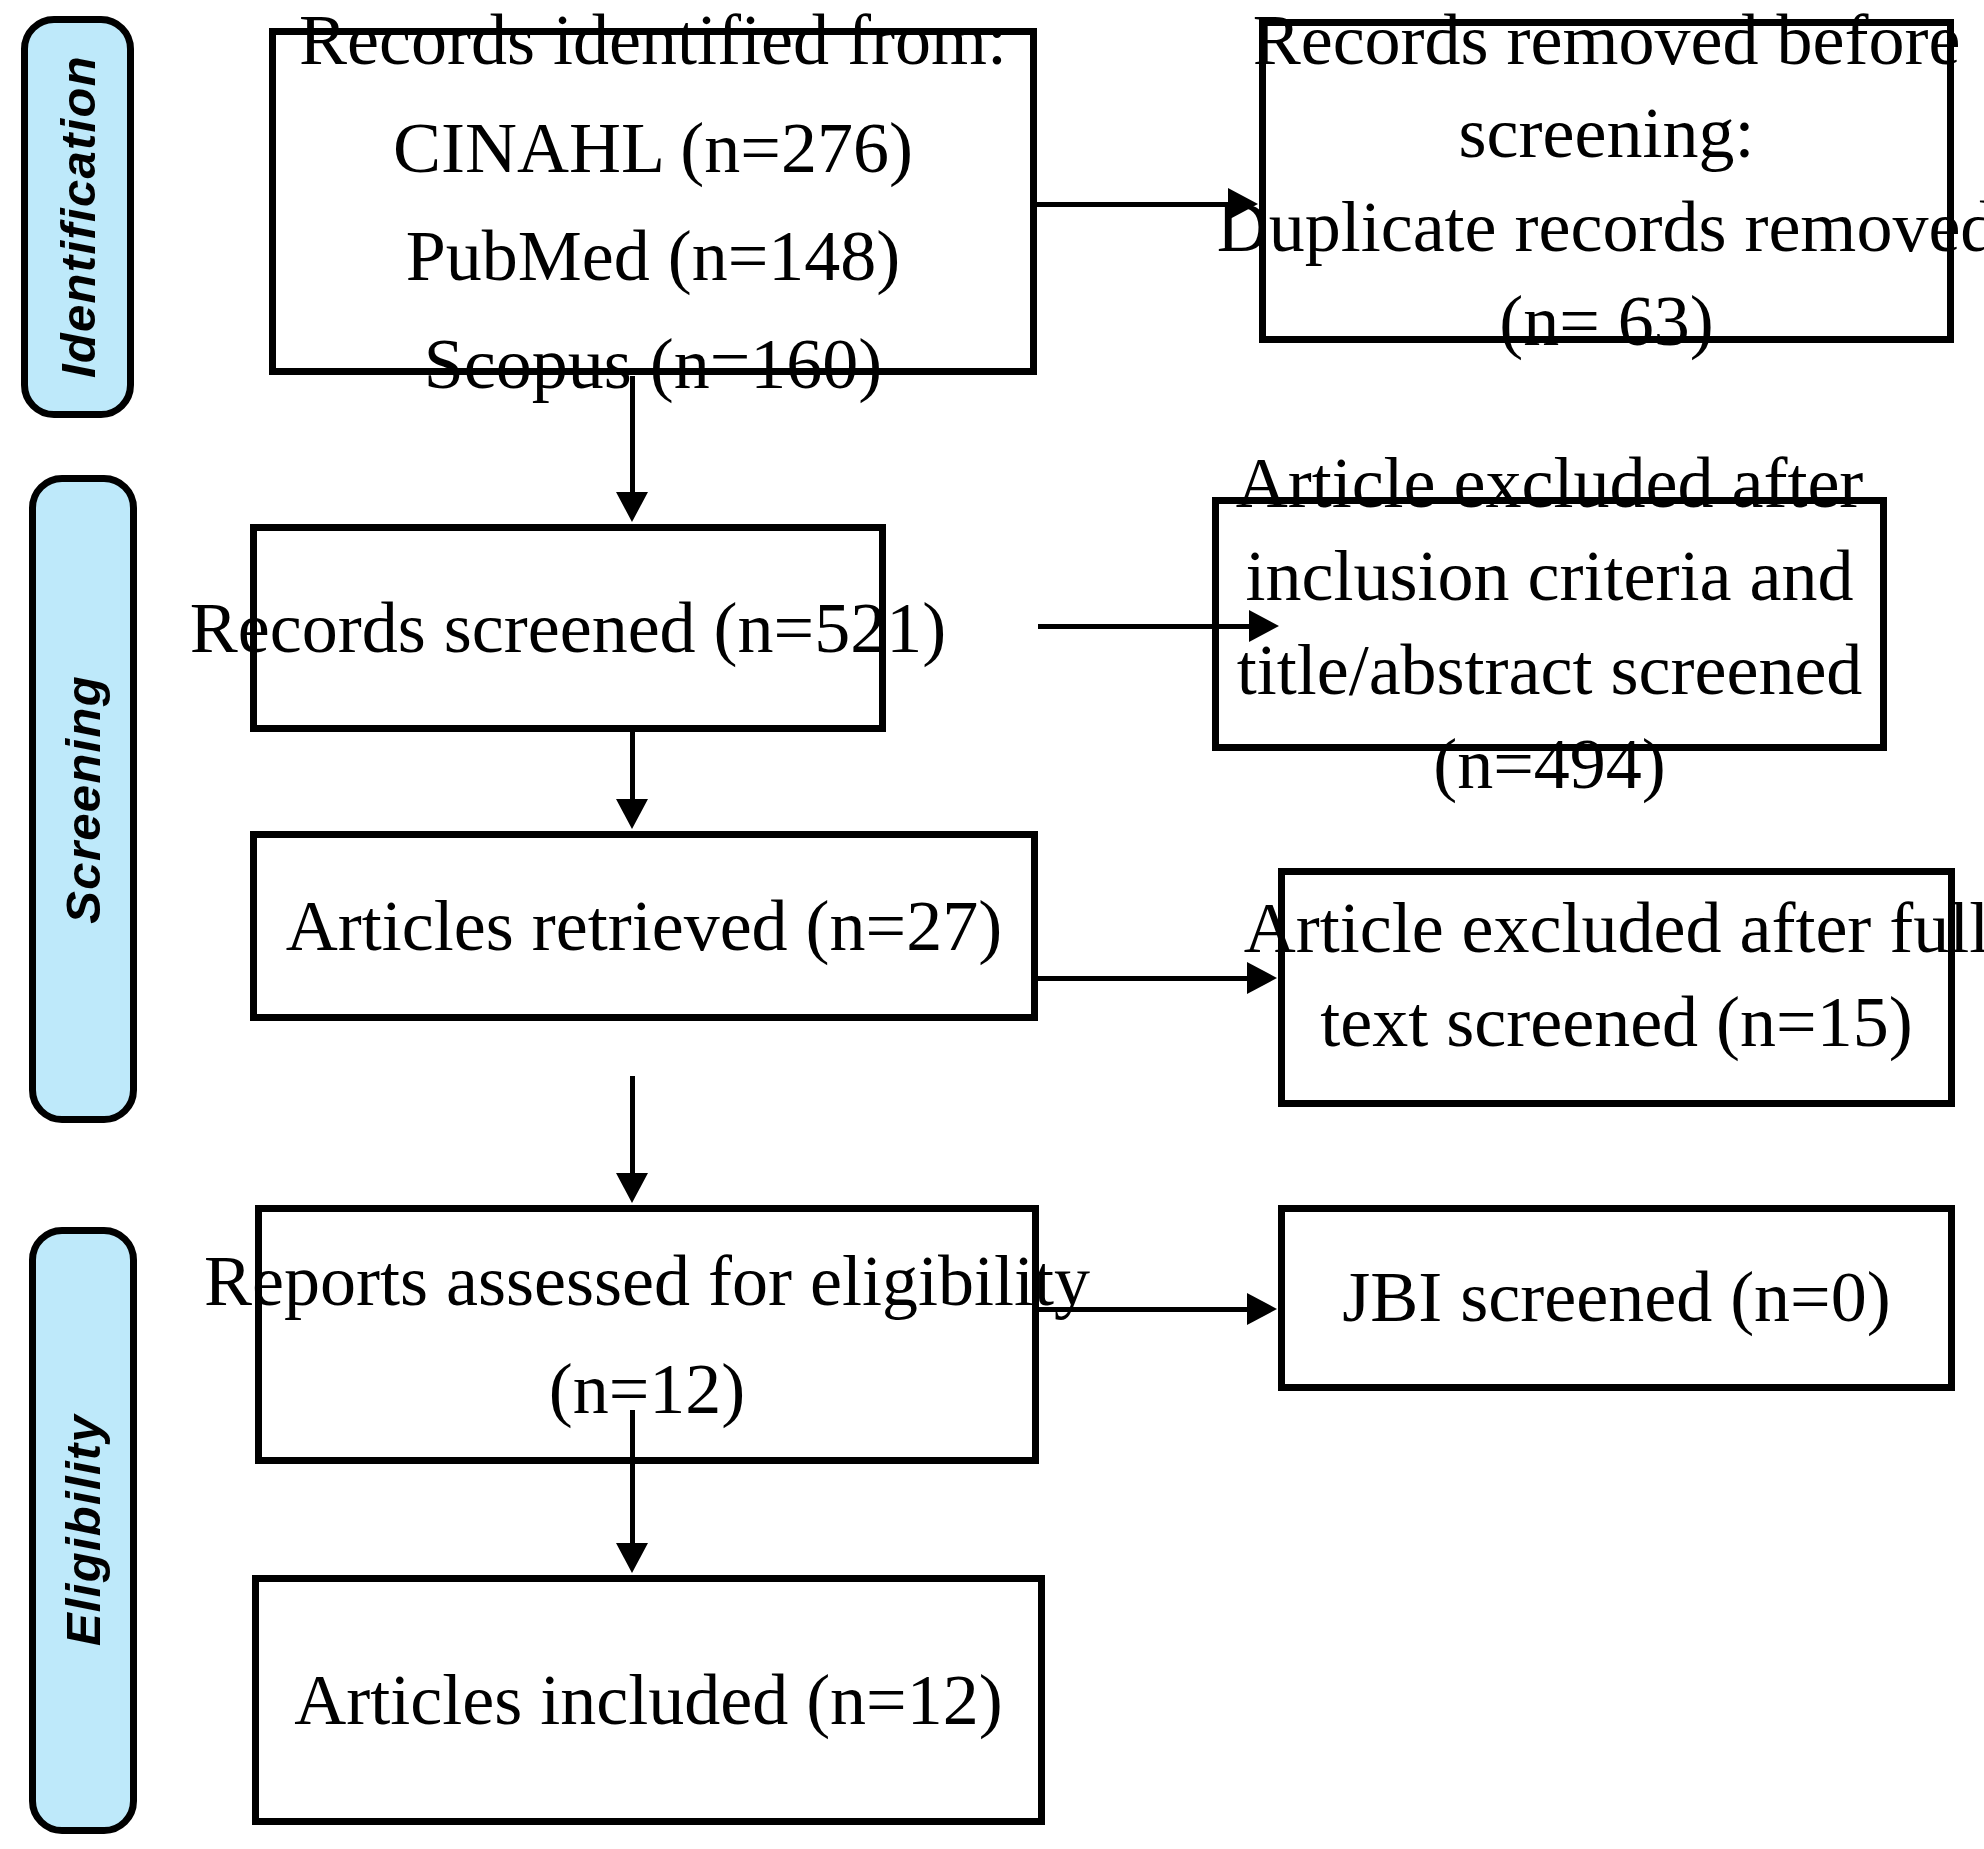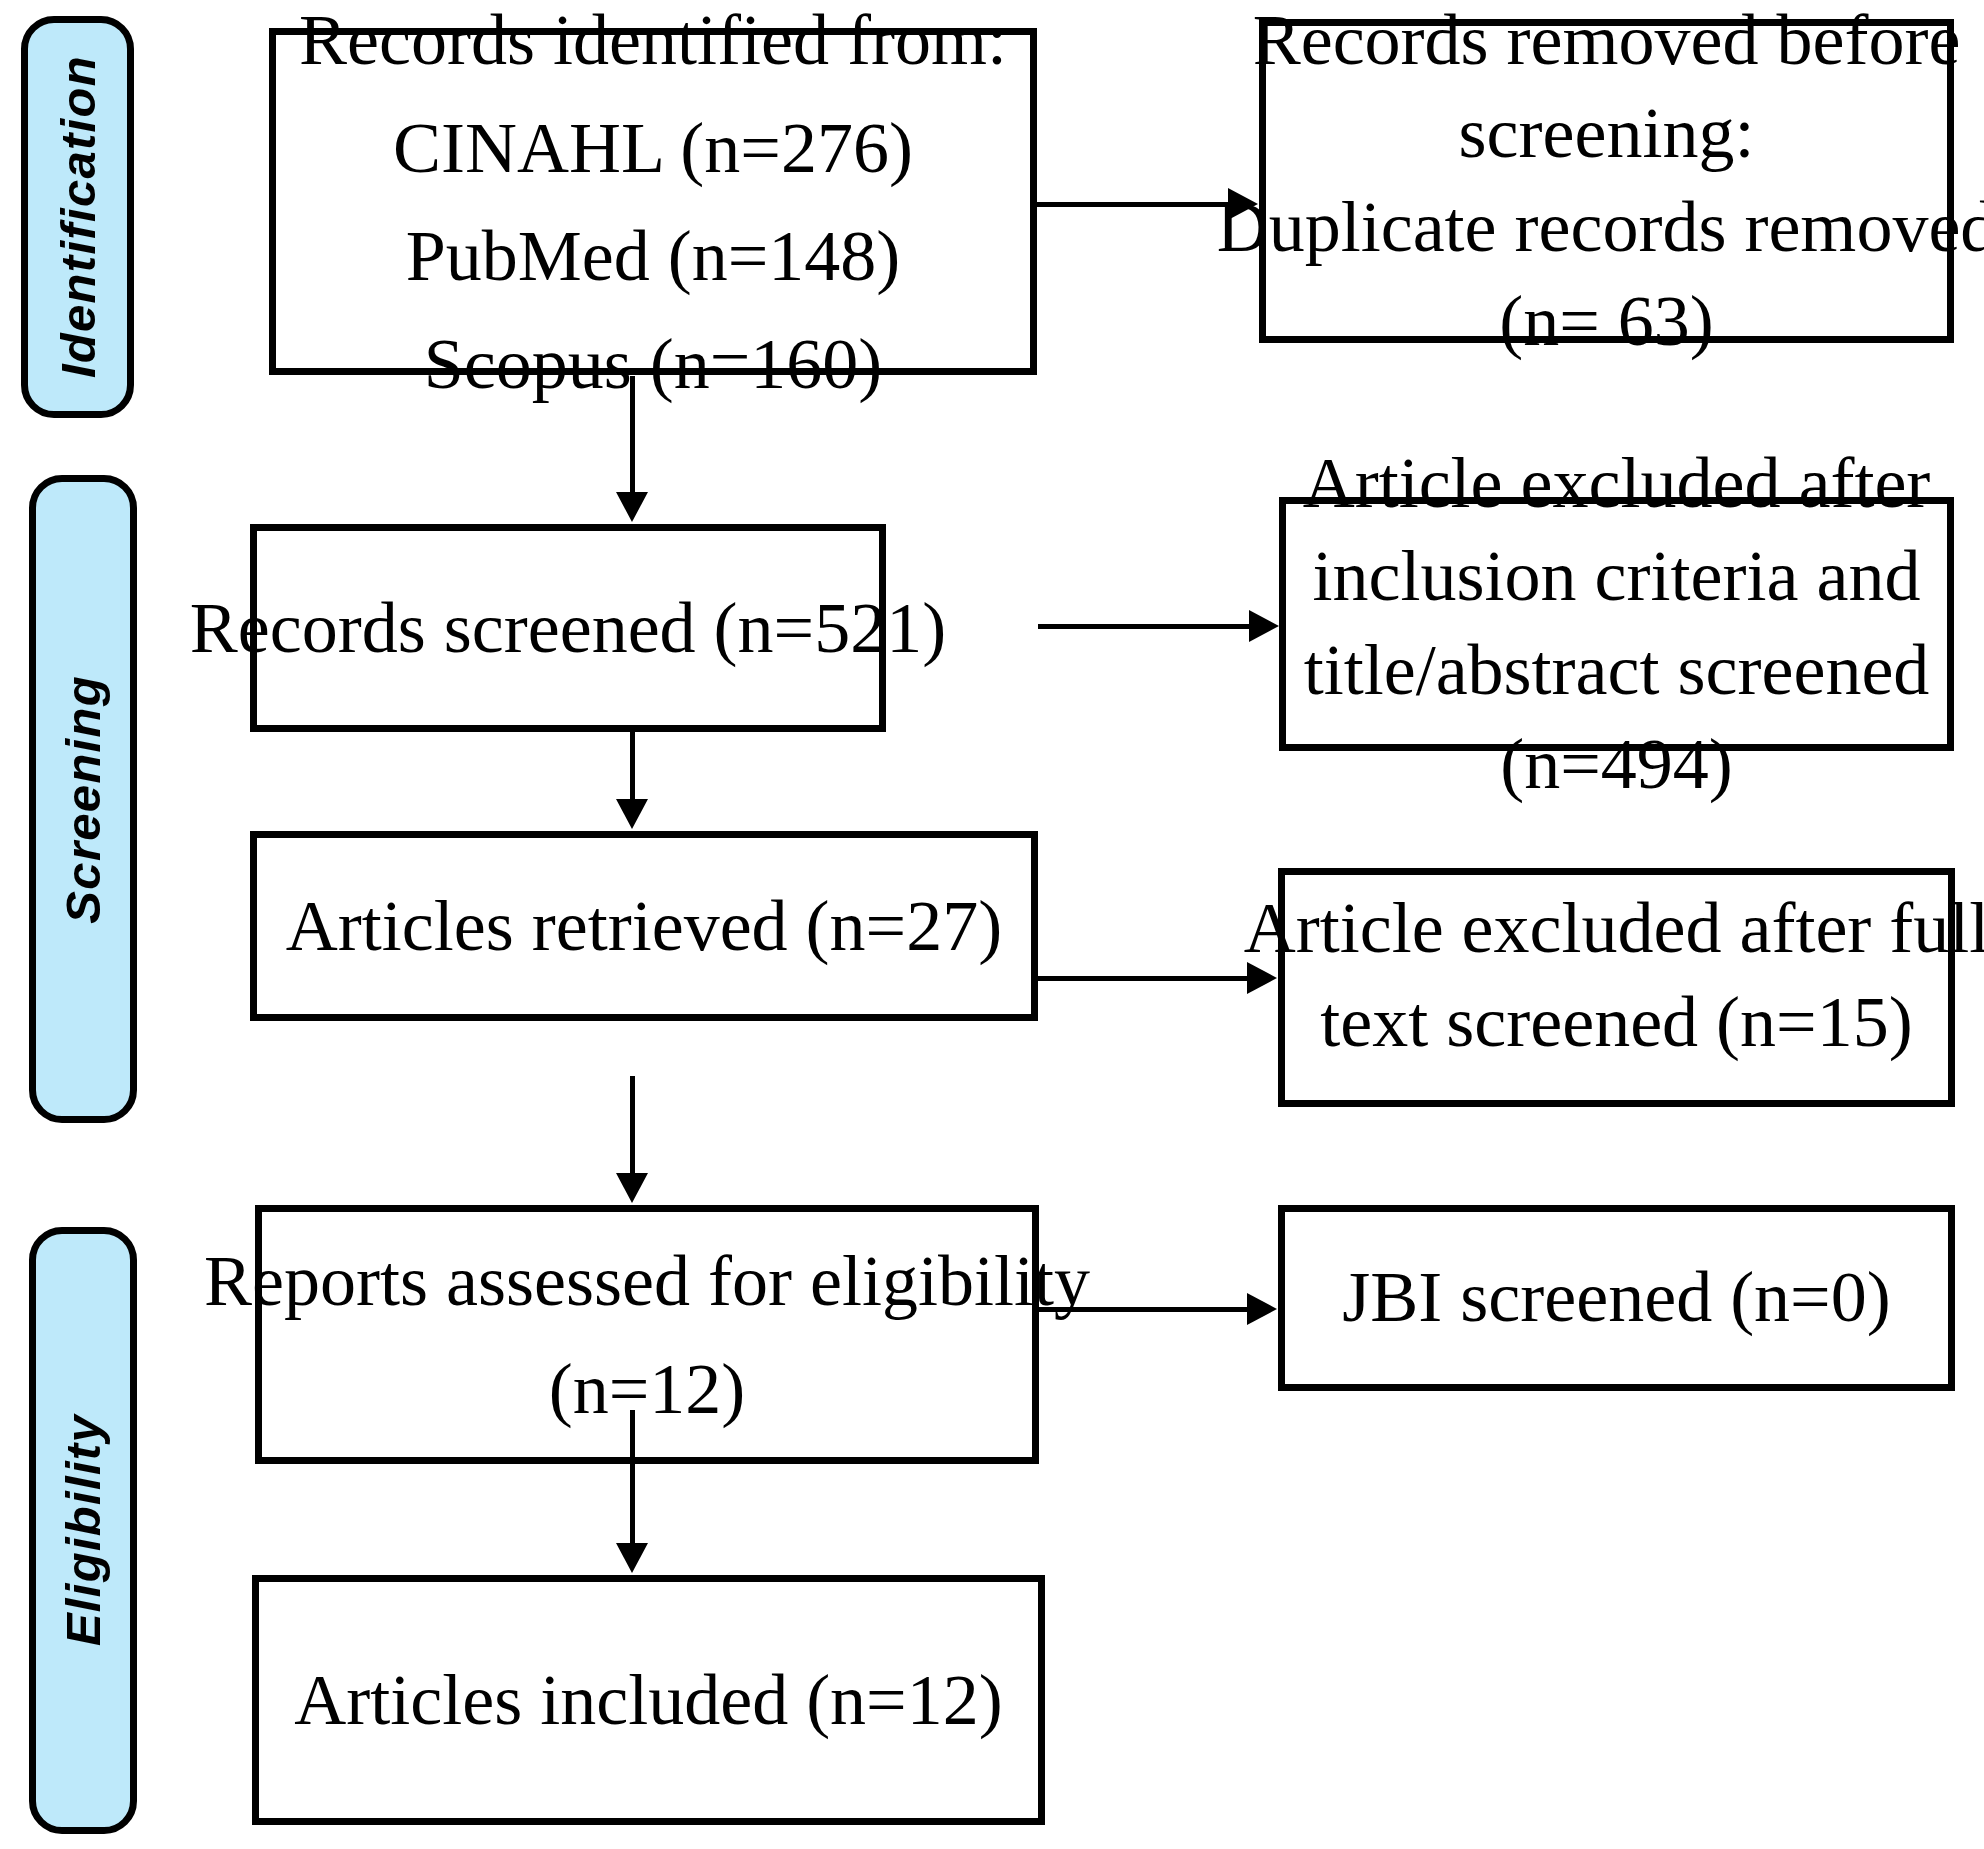--- a/index.html
+++ b/index.html
@@ -118,21 +118,21 @@
     <div class="line">Articles included (n=12)</div>
   </div>
 
   <div class="box side" style="left:1259px; top:19px; width:695px; height:324px;">
     <div class="line">Records removed before</div>
     <div class="line">screening:</div>
     <div class="line">Duplicate records removed</div>
     <div class="line">(n= 63)</div>
   </div>
 
-  <div class="box side" style="left:1279px; top:497px; width:675px; height:254px;">
+  <div class="box side" style="left:1212px; top:497px; width:675px; height:254px;">
     <div class="line">Article excluded after</div>
     <div class="line">inclusion criteria and</div>
     <div class="line">title/abstract screened</div>
     <div class="line">(n=494)</div>
   </div>
 
   <div class="box side" style="left:1278px; top:868px; width:677px; height:239px; padding-bottom:24px;">
     <div class="line">Article excluded after full</div>
     <div class="line">text screened (n=15)</div>
   </div>

